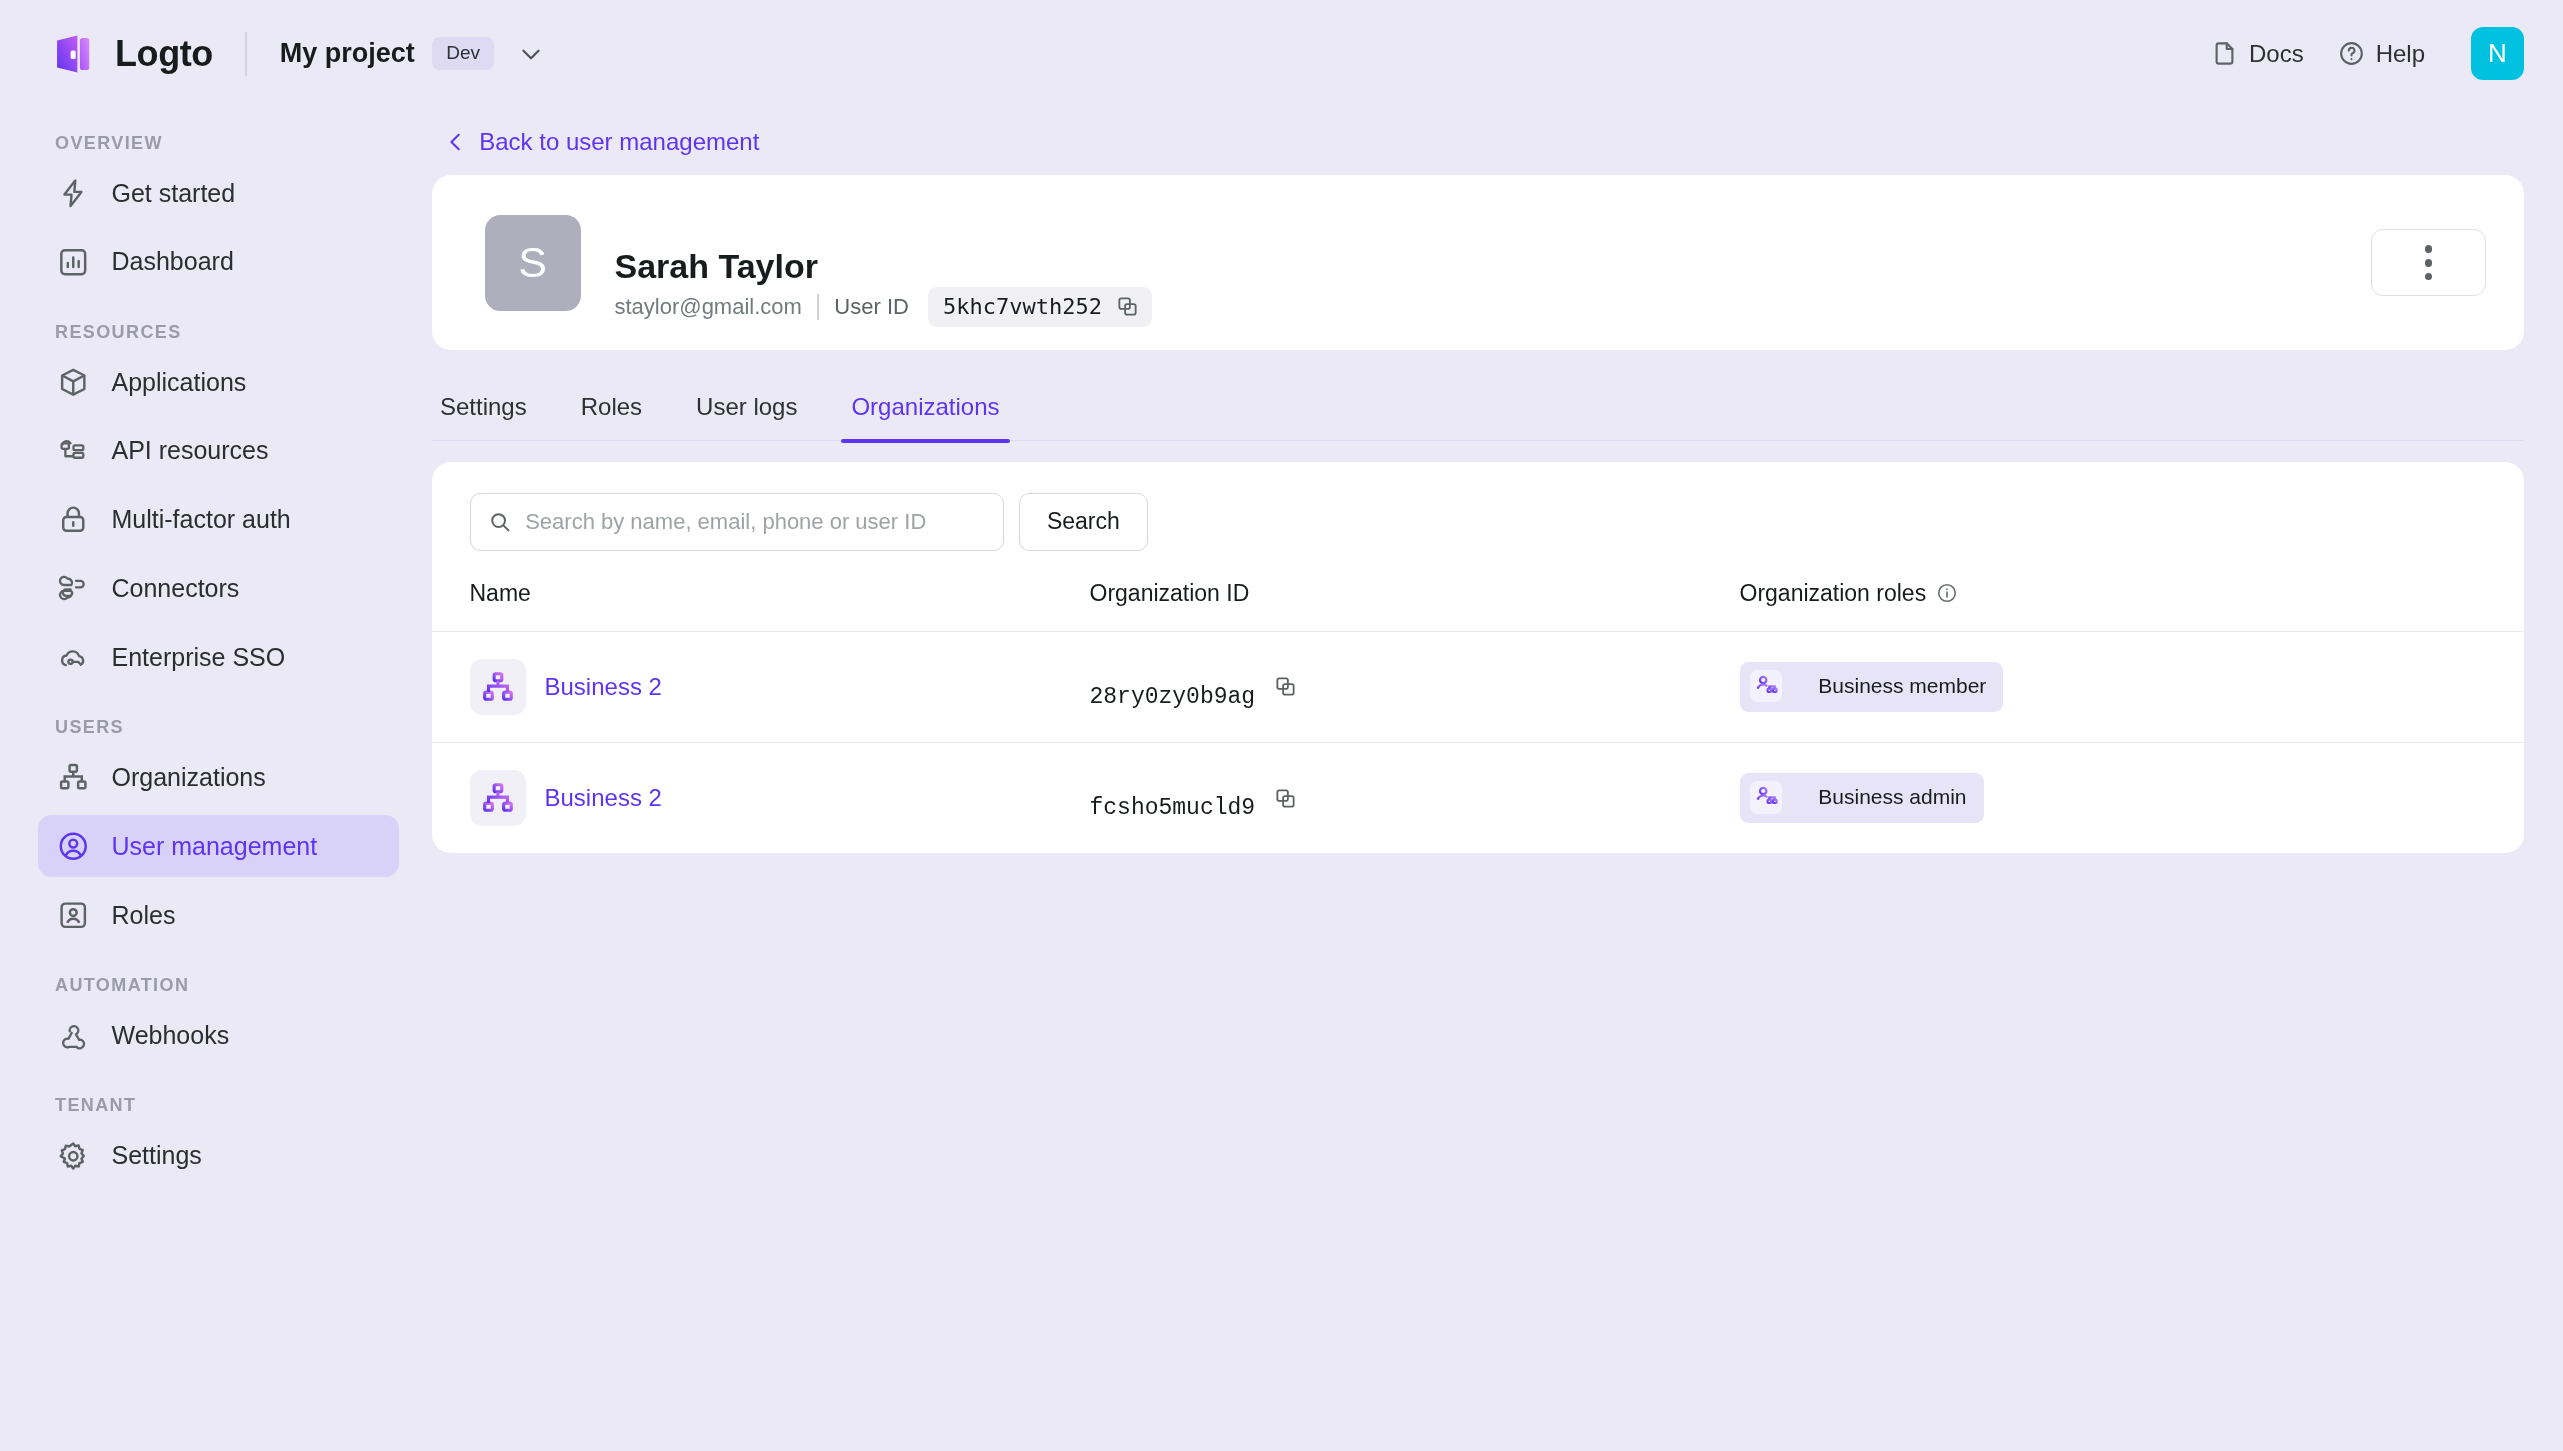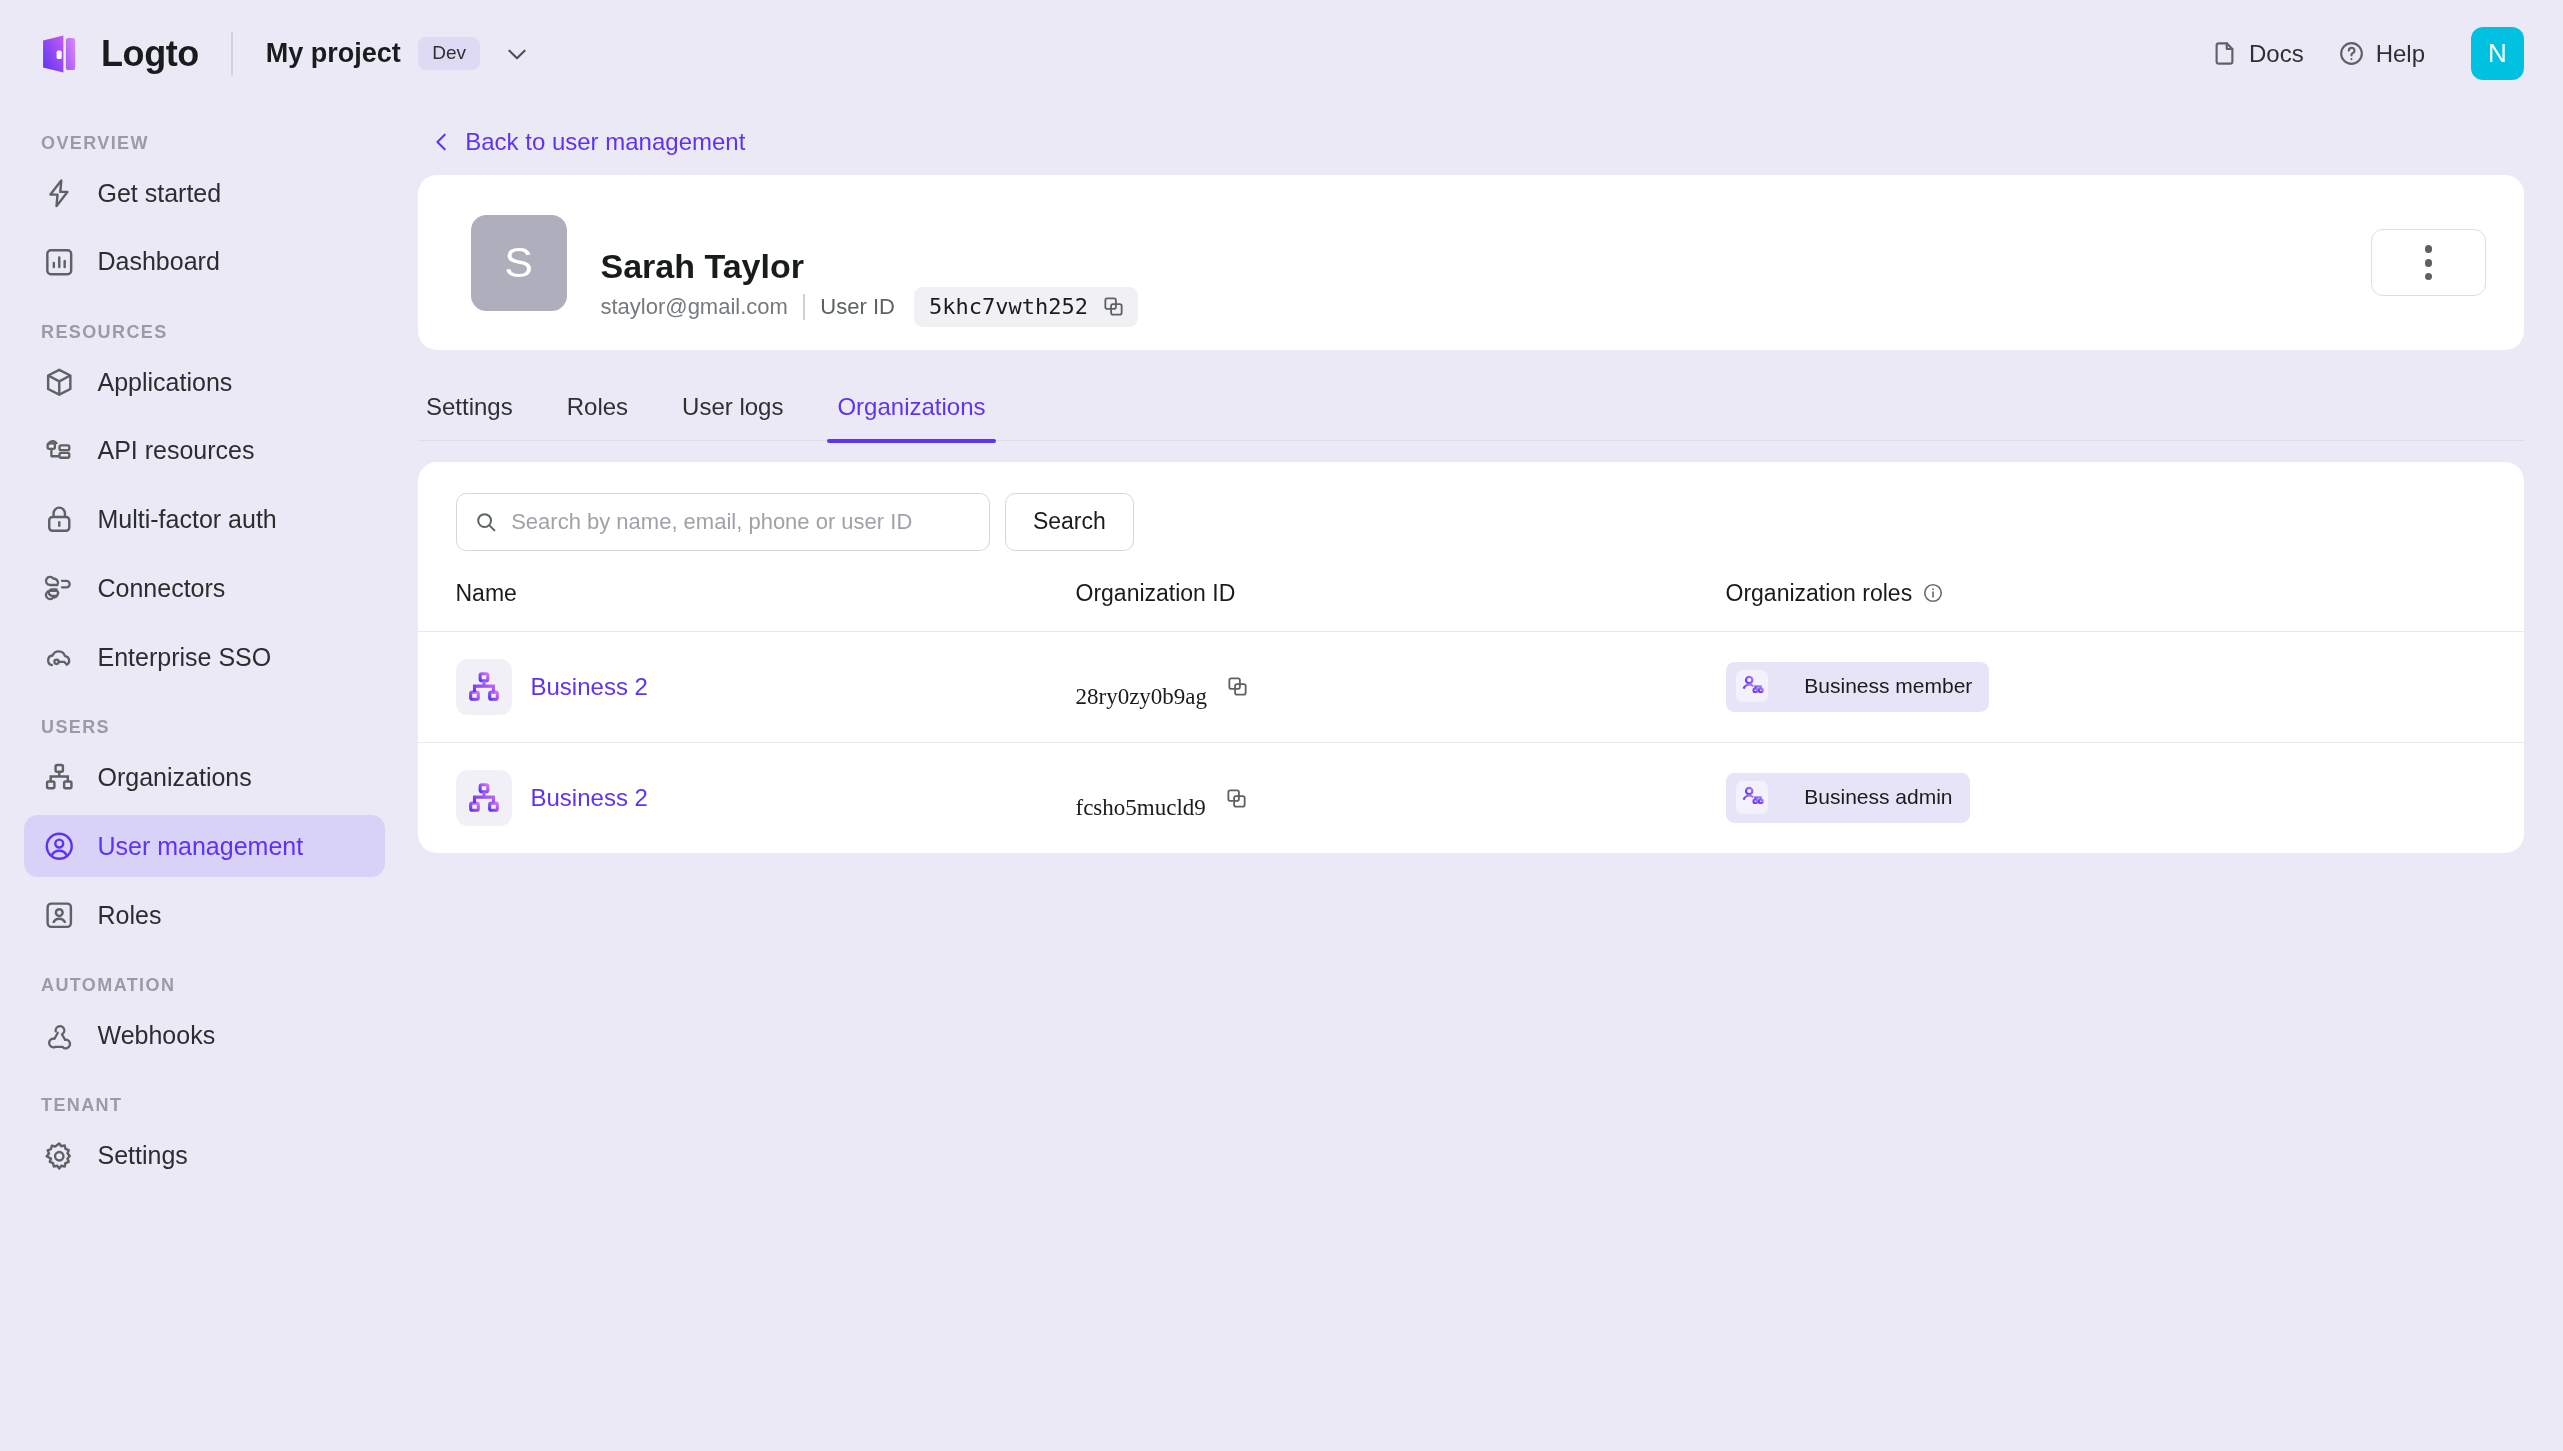--- a/index.html
+++ b/index.html
@@ -3,21 +3,21 @@
 <meta charset="utf-8">
 <style>
   * { box-sizing: border-box; margin: 0; padding: 0; }
   html, body {
     width: 2563px; height: 1452px;
     background: #ebe9f5;
     font-family: "Liberation Sans", sans-serif;
     -webkit-font-smoothing: antialiased;
     overflow: hidden;
   }
-  .app { position: relative; width: 2563px; height: 1452px; display: flex; flex-direction: column; }
+  .app { position: relative; width: 2563px; height: 1452px; display: flex; flex-direction: column; padding-left: 14px; }
 
   
   .topbar {
     height: 107px; flex: 0 0 107px;
     display: flex; align-items: center;
     padding: 0 39px 0 38px;
     background: #ebe9f5;
   }
   .brand { display: flex; align-items: center; gap: 19px; }
   .logo-mark { width: 44px; height: 44px; display: block; }
@@ -149,21 +149,21 @@
   td { padding: 0; border-bottom: 1.7px solid #e7e9ea; height: 111px; vertical-align: middle; }
   tr:last-child td { border-bottom: none; }
   .name-cell { display: flex; align-items: center; gap: 19px; padding-left: 38px; }
   .org-ico-wrap {
     width: 56px; height: 56px; border-radius: 12px; background: #f1f0f6;
     display: flex; align-items: center; justify-content: center; flex: 0 0 56px;
   }
   .org-ico { width: 34px; height: 34px; }
   .org-link { font-size: 24px; color: #5d34f2; cursor: pointer; }
   .id-cell { display: flex; align-items: center; gap: 19px; }
-  .id-text { font-family: Liberation Serif, serif; font-size: 23px; color: #191c1d; margin-top: 20px; }
+  .id-text { font-family: Liberation Mono, monospace; font-size: 23px; color: #191c1d; margin-top: 20px; }
   .role-chip {
     display: inline-flex; align-items: center; gap: 12px;
     background: #e8e4f7; border-radius: 8.5px; padding: 7.7px 17px 9.4px 10.3px;
   }
   .role-ico-bg {
     width: 32.5px; height: 32.5px; border-radius: 6.8px; background: #f3f1fb;
     display: flex; align-items: center; justify-content: center; flex: 0 0 32.5px;
   }
   .role-ico { width: 24px; height: 24px; }
   .role-name { font-size: 21px; color: #191c1d; margin-left: 24px; }

